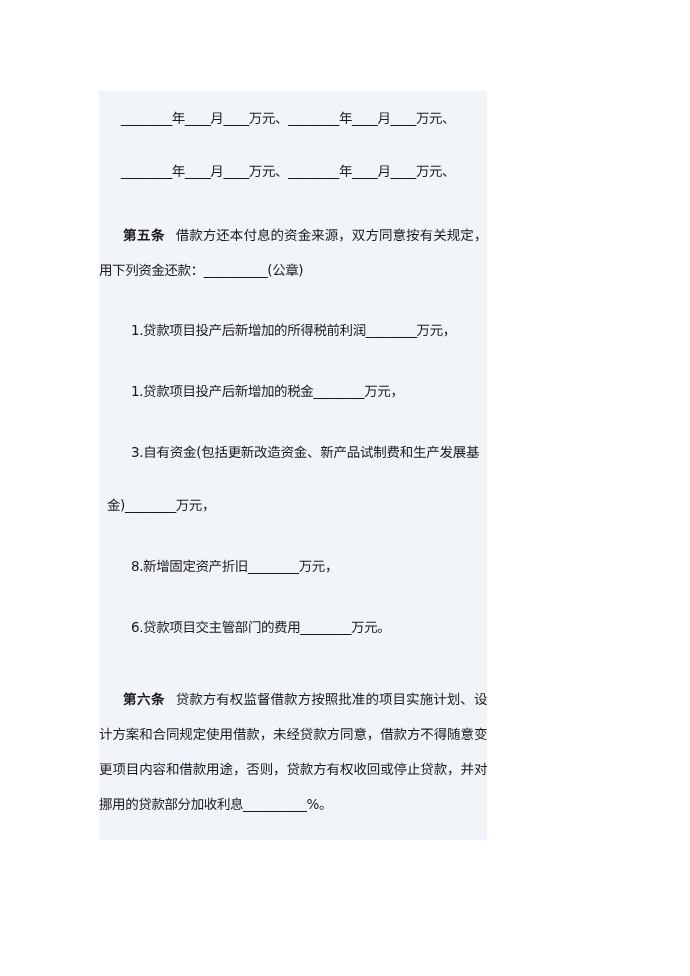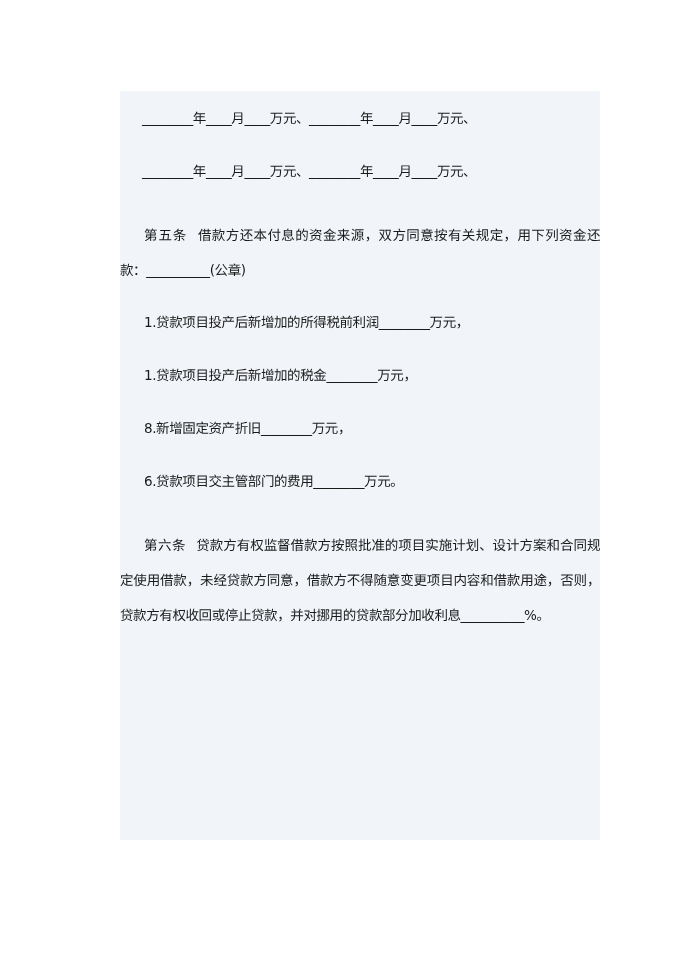--- a/index.html
+++ b/index.html
@@ -22,23 +22,23 @@
     left: 0;
     top: 0;
     width: 690px;
     height: 976px;
     background: #ffffff;
   }
 
   
   #doc-body {
     position: absolute;
-    left: 120px;
+    left: 99px;
     top: 91px;
-    width: 480px;
+    width: 388px;
     background: #f1f4f9;
     padding: 0;
     box-sizing: border-box;
     color: #1a1a1a;
     font-size: 13.5px;
     line-height: 35px;
     letter-spacing: 0.1px;
   }
 
   .blk {
@@ -56,32 +56,32 @@
 
   
   .para {
     text-indent: 24px;
     text-align: justify;
     text-justify: inter-ideograph;
     margin: 0;
   }
 
   .art {
-    font-weight: normal;
+    font-weight: bold;
   }
   .art-gap {
     display: inline-block;
     width: 10px;
   }
 
   
   .item {
     text-indent: 24px;
     line-height: 53px;
-    margin: 0;
+    margin: 8px;
     text-align: justify;
     text-justify: inter-ideograph;
   }
   .item.wrap {
     line-height: 53px;
   }
 
   
   .blank {
     letter-spacing: -0.4px;
@@ -105,20 +105,21 @@
 
     <div class="gap-lg"></div>
 
     <div class="para"><span class="art">第五条</span><span class="art-gap"></span><span class="blank">借款方还本付息的资金来源，双方同意按有关规定，用下列资金还款：__________(公章)</span></div>
 
     <div class="gap-sm"></div>
 
     <div class="blk">
       <div class="item blank">1.贷款项目投产后新增加的所得税前利润________万元，</div>
       <div class="item blank">1.贷款项目投产后新增加的税金________万元，</div>
+      <div class="item wrap blank">3.自有资金(包括更新改造资金、新产品试制费和生产发展基金)________万元，</div>
       <div class="item blank">8.新增固定资产折旧________万元，</div>
       <div class="item blank">6.贷款项目交主管部门的费用________万元。</div>
     </div>
 
     <div class="gap-lg"></div>
 
     <div class="para"><span class="art">第六条</span><span class="art-gap"></span><span class="blank">贷款方有权监督借款方按照批准的项目实施计划、设计方案和合同规定使用借款，未经贷款方同意，借款方不得随意变更项目内容和借款用途，否则，贷款方有权收回或停止贷款，并对挪用的贷款部分加收利息__________%。</span></div>
 
   </div>
 </div>

